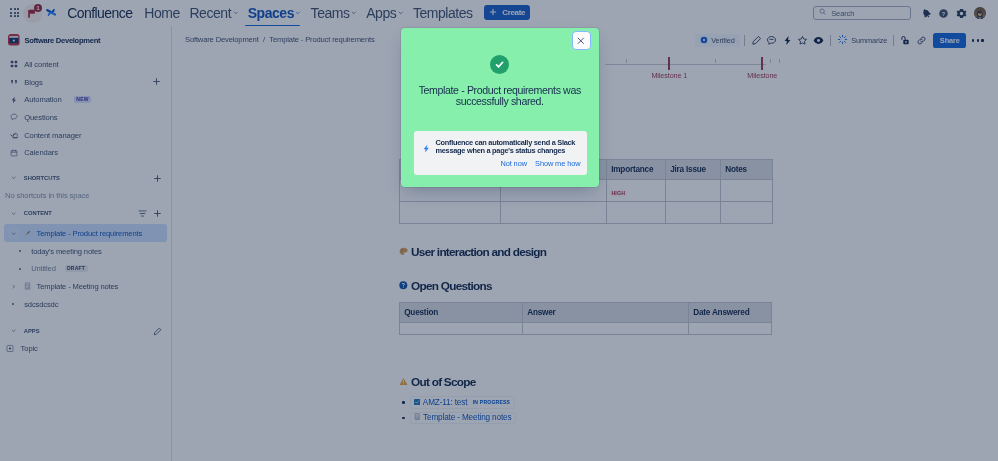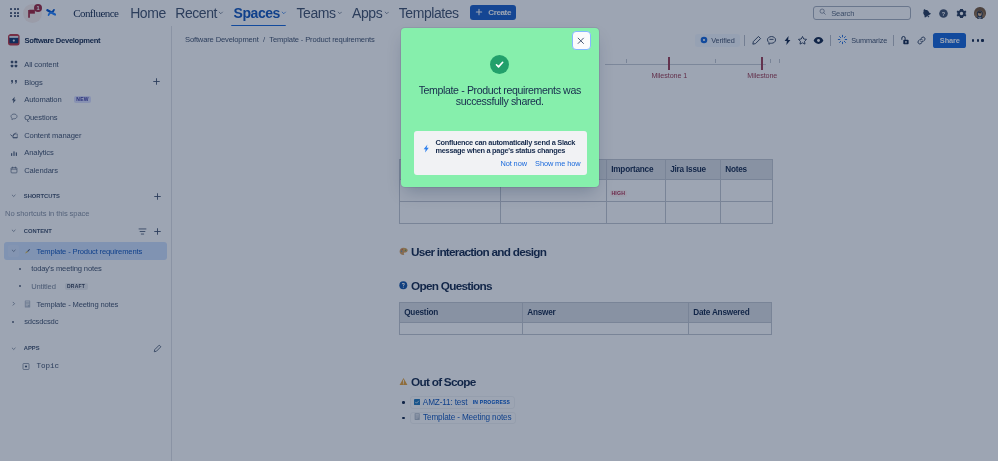--- a/index.html
+++ b/index.html
@@ -12,21 +12,21 @@
           border-bottom:1px solid #dfe1e6;display:flex;align-items:center;}
   .tn-left{display:flex;align-items:center;padding-left:10.2px;}
   .appswitch{width:9px;height:18px;display:flex;align-items:center;justify-content:center;}
   .grid3{display:grid;grid-template-columns:repeat(3,2.2px);grid-template-rows:repeat(3,2.2px);gap:1.4px;}
   .grid3 i{width:2.2px;height:2.2px;background:#42526e;border-radius:.4px;display:block;}
   .flagbtn{position:relative;width:7.8px;height:9.4px;margin-left:8.4px;margin-top:2.4px;display:flex;align-items:flex-start;justify-content:flex-start;}
   .flagbtn:before{content:"";position:absolute;left:-4.6px;top:-5.2px;width:19px;height:19px;border-radius:50%;background:rgba(191,38,0,.07);}
   .badge{position:absolute;left:6.2px;top:-5.6px;background:#a02b43;color:#fff;border-radius:50%;
          width:8.6px;height:8.6px;font-size:5.6px;line-height:9px;text-align:center;font-weight:700;letter-spacing:0;z-index:2;}
   .clogo{display:flex;align-items:center;margin-left:10.3px;margin-right:0;}
-  .clogo-text{font-size:11px;color:#172b4d;margin-left:17px;letter-spacing:-.55px;font-weight:400;font-family:Liberation Serif, serif;}
+  .clogo-text{font-size:14px;color:#172b4d;margin-left:11px;letter-spacing:-.55px;font-weight:400;}
   .nav-items{display:flex;align-items:center;margin-left:7px;height:26px;position:relative;}
   .nav-item{font-size:14px;letter-spacing:-.45px;color:#44546f;padding:0 4.8px;height:26px;display:flex;align-items:center;
             position:relative;white-space:nowrap;}
   .nav-item.active{color:#1558bd;font-weight:600;}
   .nav-item.active:after{content:"";position:absolute;left:2.6px;right:5.4px;bottom:-1.3px;height:2px;background:#1868db;border-radius:1px;}
   .caret{margin-left:1.4px;display:inline-block;line-height:0;}
   .createbtn{margin-left:6.5px;background:#1d62ca;color:#fff;border-radius:3px;height:15.3px;
              display:flex;align-items:center;padding:0 5.2px;font-size:8px;letter-spacing:-.35px;font-weight:700;gap:5.2px;}
   .tn-right{position:absolute;right:12.2px;top:0;height:26px;display:flex;align-items:center;gap:5.6px;}
   .searchbox{width:98px;height:14px;border:1px solid #a9b1be;border-radius:3px;display:flex;
@@ -299,30 +299,20 @@
               <path d="M7.4 5.6h7.2v7.8H5.8z" fill="none" stroke="#44546f" stroke-width="1.1"></path>
               <path d="M5.8 12.2h8.8v1.6H5.8z" fill="#44546f"></path>
               <path d="M1.4 7.2l3.2 3.2 6.6-7" stroke="#44546f" stroke-width="1.7" fill="none" stroke-linecap="round" stroke-linejoin="round"></path>
             </svg>
           </span>
         <span class="sb-label">Content manager</span>
       </div>
       <div class="sb-item">
         <span class="sb-ico">
             <svg width="8" height="8" viewBox="0 0 16 16">
-              <rect x="2.2" y="8.4" width="2.2" height="5.4" fill="#44546f"></rect>
-              <rect x="6.9" y="4.8" width="2.2" height="9" fill="#44546f"></rect>
-              <rect x="11.6" y="6.8" width="2.2" height="7" fill="#44546f"></rect>
-            </svg>
-          </span>
-        <span class="sb-label">Analytics</span>
-      </div>
-      <div class="sb-item">
-        <span class="sb-ico">
-            <svg width="8" height="8" viewBox="0 0 16 16">
               <rect x="2.1" y="3.2" width="11.8" height="10.6" rx="1.6" fill="none" stroke="#44546f" stroke-width="1.2"></rect>
               <path d="M2.1 6.4h11.8" stroke="#44546f" stroke-width="1.2"></path>
               <path d="M5.2 2.1v2.2M10.8 2.1v2.2" stroke="#44546f" stroke-width="1.2" stroke-linecap="round"></path>
             </svg>
           </span>
         <span class="sb-label">Calendars</span>
       </div>
     </div>
 
     <div class="sb-sec" style="margin-top:7.6px;">
@@ -408,21 +398,21 @@
             <path d="M2.7 4.6L6 7.8l3.3-3.2" stroke="#44546f" stroke-width="1.3" fill="none" stroke-linecap="round" stroke-linejoin="round"></path>
           </svg>
         </span>
       <span class="sb-sec-t">APPS</span>
       <span class="sb-sec-r">
         <span><svg width="9" height="9" viewBox="0 0 12 12">
               <path d="M8.3 1.5l2.2 2.2-6 6-2.8.6.6-2.8z" fill="none" stroke="#44546f" stroke-width="1.1" stroke-linejoin="round"></path>
             </svg></span>
       </span>
     </div>
-    <div class="sb-item" style="padding-left:22px;height:17.7px;font-family:Liberation Mono, monospace;">
+    <div class="sb-item" style="padding-left:6px;height:17.7px;">
       <span class="sb-ico">
           <svg width="9" height="9" viewBox="0 0 16 16">
             <rect x="2" y="2" width="12" height="12" rx="1.6" fill="none" stroke="#44546f" stroke-width="1.1"></rect>
             <circle cx="8" cy="8" r="2.2" fill="#44546f"></circle>
           </svg>
         </span>
       <span class="sb-label">Topic</span>
     </div>
   </div>
 

